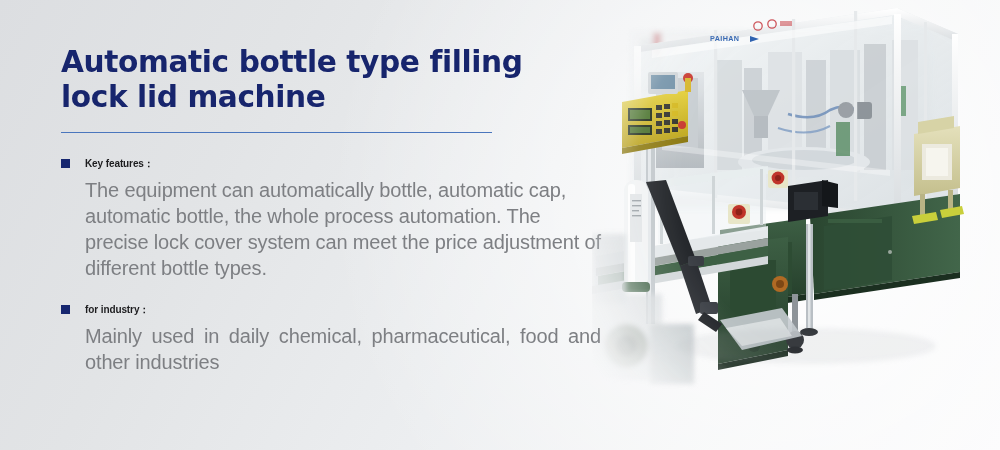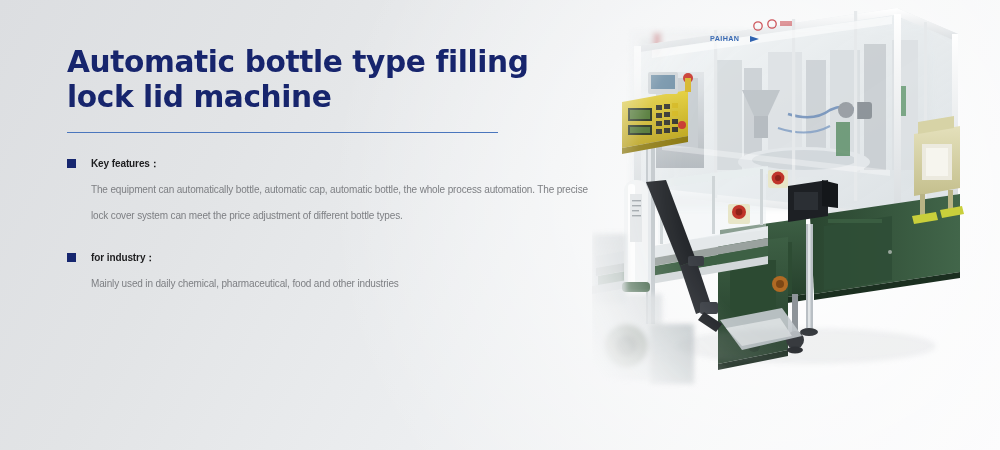--- a/index.html
+++ b/index.html
@@ -10,21 +10,21 @@
     background:#ffffff;
   }
   .banner{
     position:relative;width:1000px;height:450px;overflow:hidden;
     background:
       radial-gradient(circle at 78% 44%, rgba(255,255,255,.95) 0%, rgba(255,255,255,0) 55%),
       linear-gradient(118deg,#dcdee1 0%,#e2e4e6 24%,#eceef0 52%,#f4f5f6 74%,#fbfbfc 100%);
   }
 
   
-  .copy{position:absolute;left:67px;top:44px;width:540px;}
+  .copy{position:absolute;left:61px;top:44px;width:540px;}
   .title{
     margin:0;
     font-family:"DejaVu Sans","Liberation Sans",sans-serif;
     font-weight:700;
     font-size:31px;
     line-height:35px;
     letter-spacing:-.4px;
     color:#17256d;
     transform:scaleX(.955);
     transform-origin:left top;
@@ -40,21 +40,21 @@
     position:relative;padding-left:24px;
     font-size:10px;line-height:19px;font-weight:600;color:#1d1d1f;
     letter-spacing:-.1px;
   }
   .bullet{
     position:absolute;left:0;top:5px;
     width:9px;height:9px;background:#16266f;
   }
   .para{
     margin:4px 0 0 24px;width:516px;
-    font-size:10px;line-height:26px;
+    font-size:20px;line-height:26px;
     color:#7d7f83;letter-spacing:-.15px;
   }
   .para.justify{text-align:justify;}
 
   
   .photo{
     position:absolute;left:592px;top:-6px;width:418px;height:460px;
     -webkit-mask-image:radial-gradient(ellipse 78% 72% at 62% 42%,#000 52%,rgba(0,0,0,.88) 66%,rgba(0,0,0,.25) 84%,rgba(0,0,0,0) 96%);
             mask-image:radial-gradient(ellipse 78% 72% at 62% 42%,#000 52%,rgba(0,0,0,.88) 66%,rgba(0,0,0,.25) 84%,rgba(0,0,0,0) 96%);
   }

